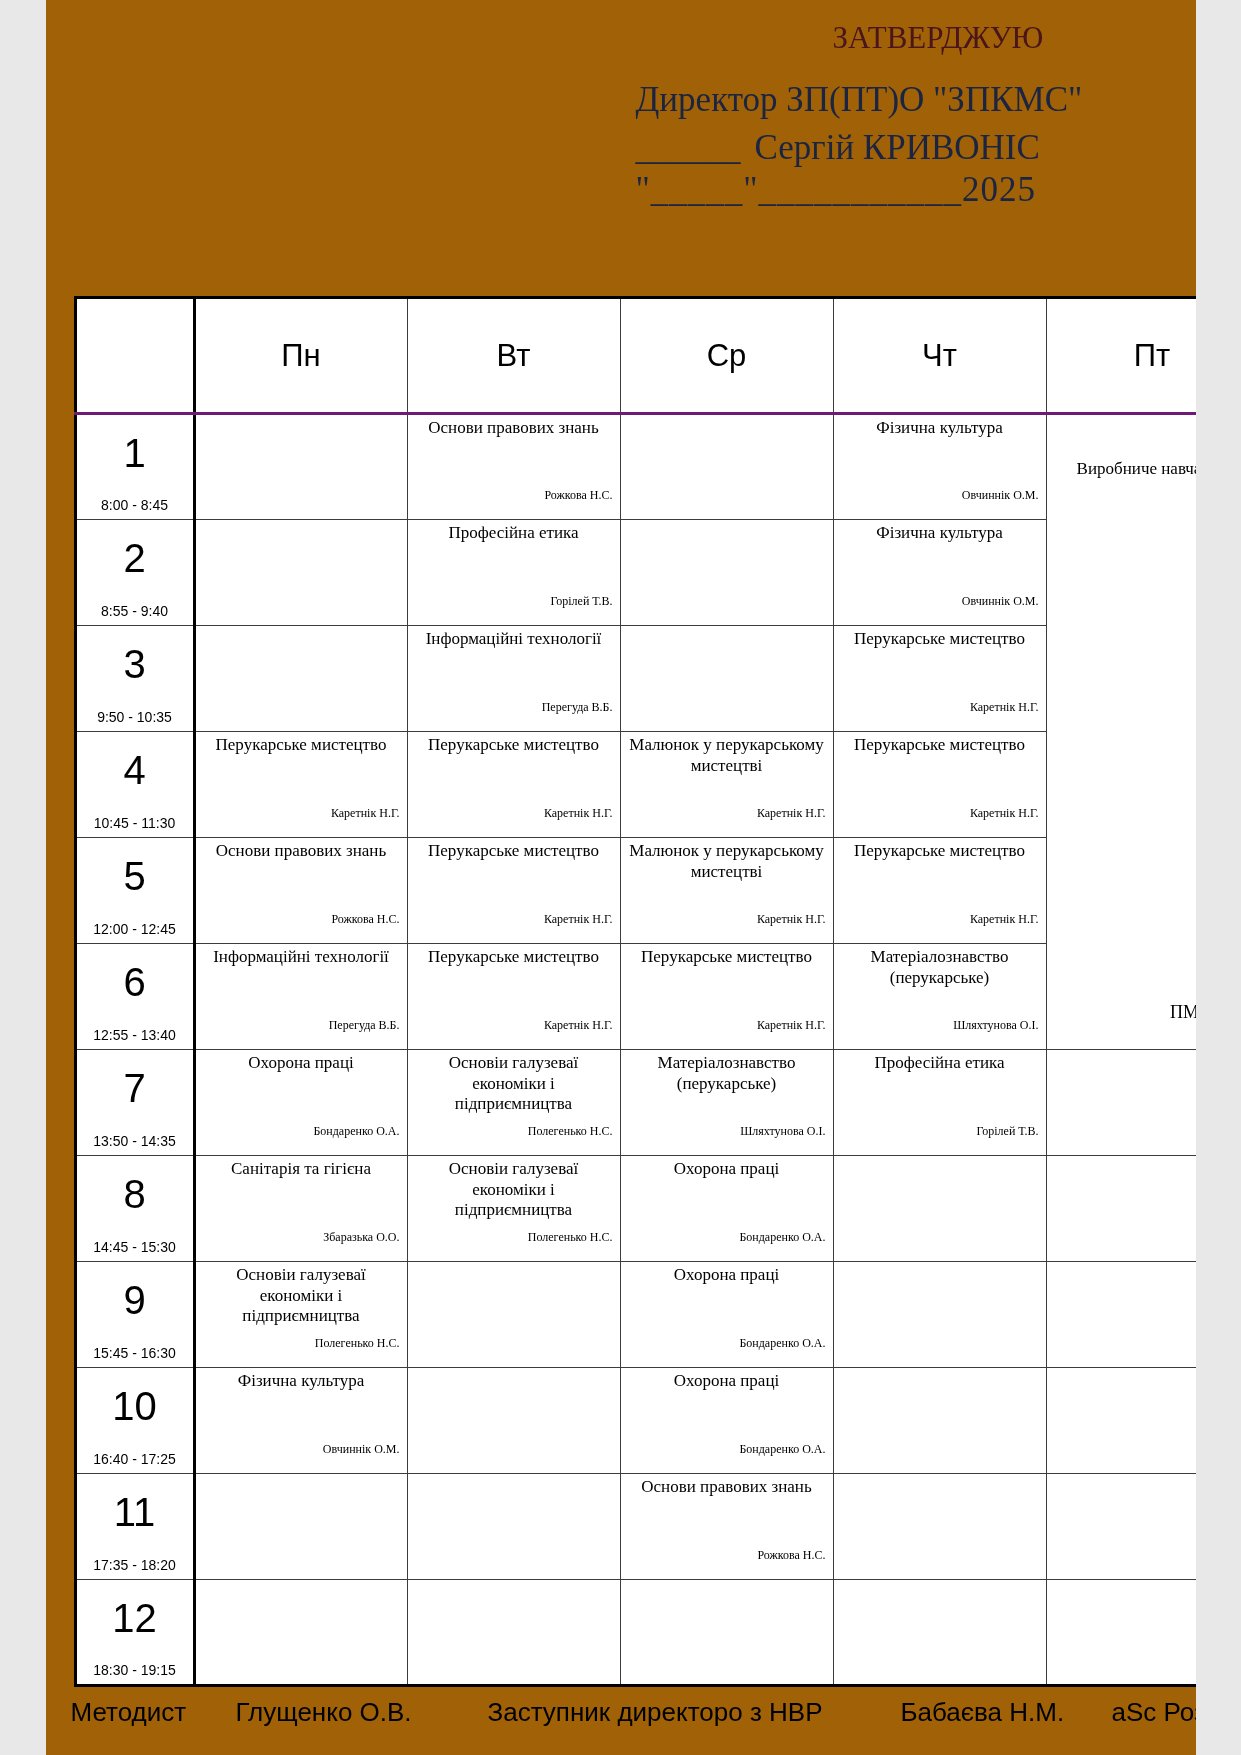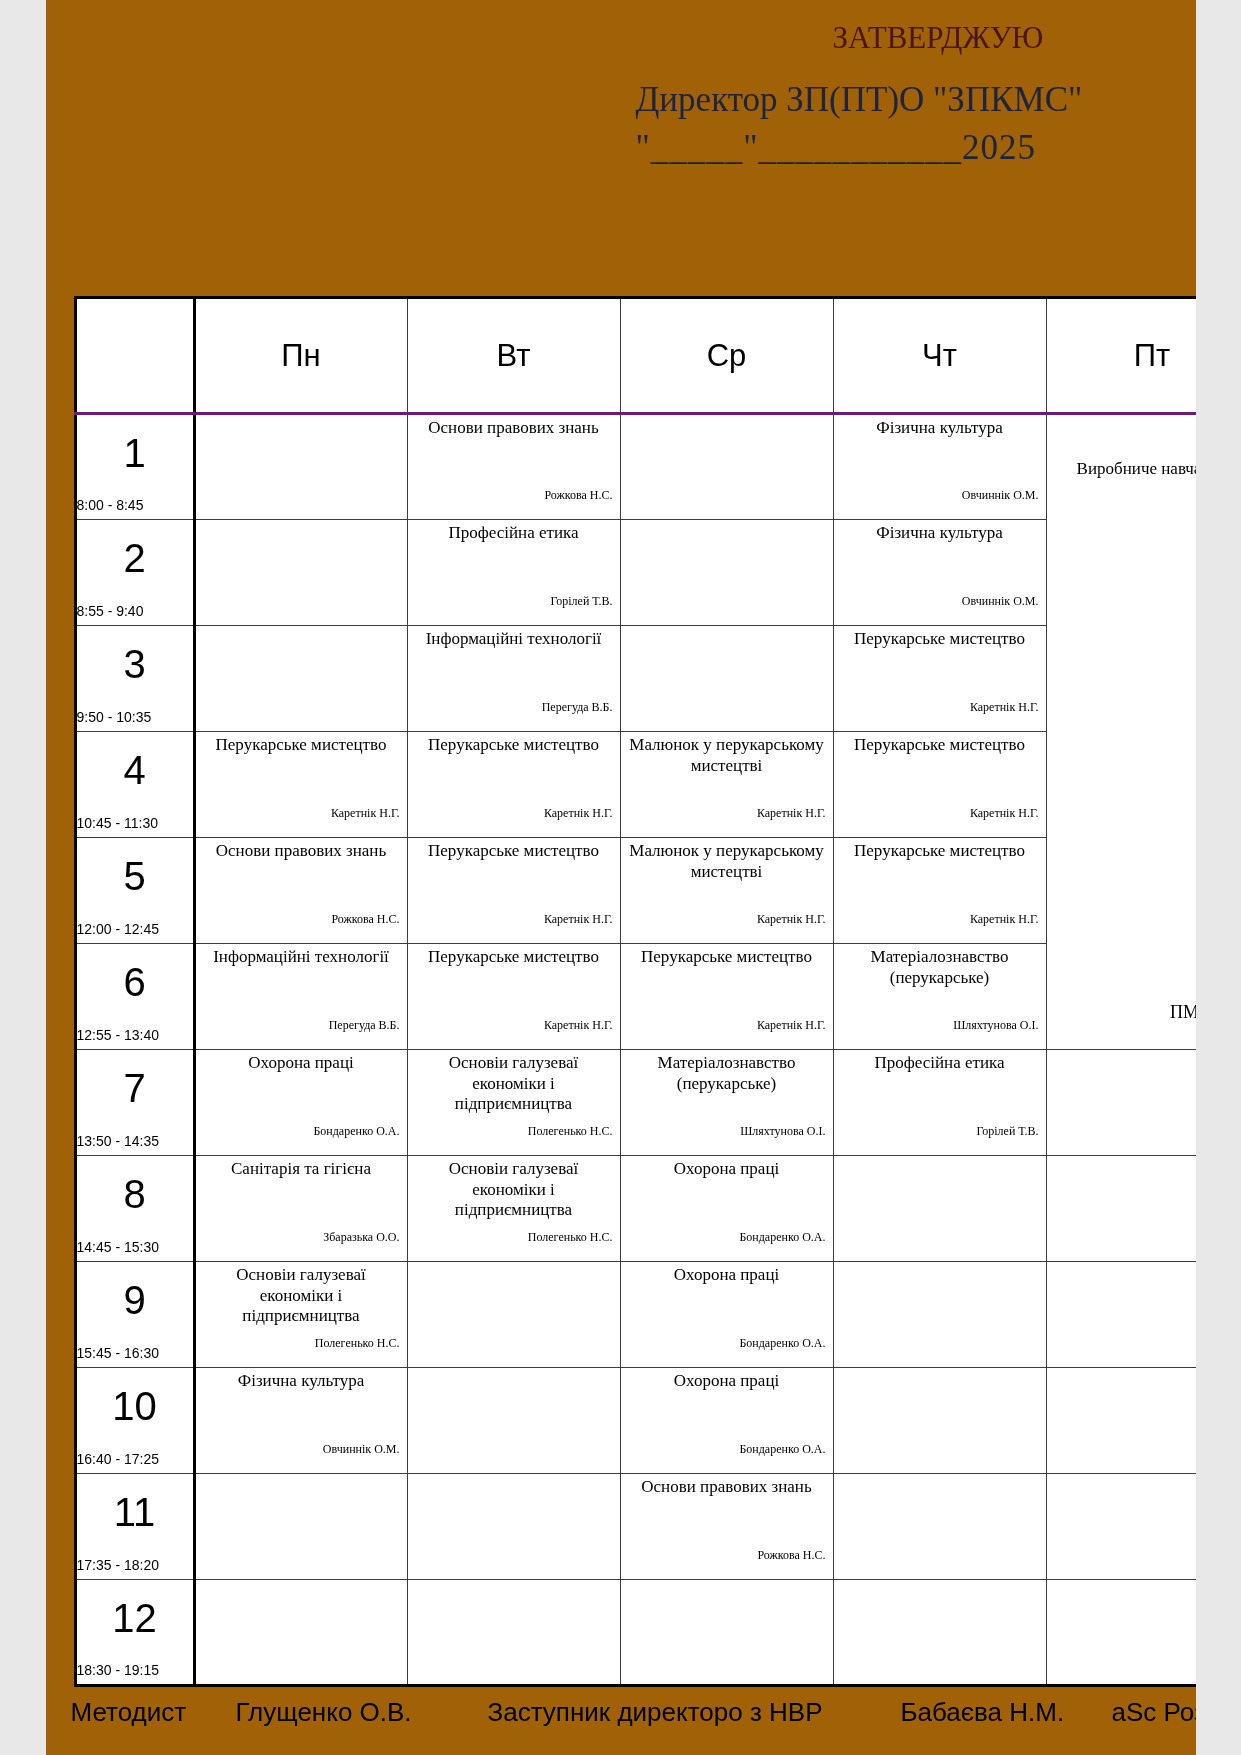--- a/index.html
+++ b/index.html
@@ -57,21 +57,21 @@
   }
   table.sched th.corner, table.sched td.rowhead{border-right:3px solid #000;}
   td.rowhead{position:relative;text-align:center;}
   td.rowhead .num{
     font-family:"Liberation Sans", sans-serif;
     font-size:40px;color:#000;margin-top:16px;line-height:1.1;
   }
   td.rowhead .time{
     position:absolute;bottom:6px;left:0;right:0;
     font-family:"Liberation Sans", sans-serif;
-    font-size:14px;color:#000;text-align:left;
+    font-size:14px;color:#000;text-align:center;
   }
   td.lesson{position:relative;}
   td.lesson .subject{
     font-size:17px;line-height:1.22;text-align:center;
     padding:3px 6px 0 6px;color:#000;
   }
   td.lesson .teacher{
     position:absolute;right:7px;bottom:16px;
     font-size:12px;color:#000;white-space:nowrap;
   }
@@ -95,20 +95,21 @@
   .footer .f5{left:1066px;}
 </style>
 </head>
 <body>
 
 <div class="page">
 
   <div class="approval">
     <div class="a1">ЗАТВЕРДЖУЮ</div>
     <div class="a2">Директор ЗП(ПТ)О "ЗПКМС"</div>
+    <div class="a3"><span>______</span><span class="name">Сергій КРИВОНІС</span></div>
     <div class="a4">"_____"___________2025</div>
   </div>
 
 
   <table class="sched">
     <colgroup>
       <col class="c-period">
         <col class="c-day">
         <col class="c-day">
         <col class="c-day">

